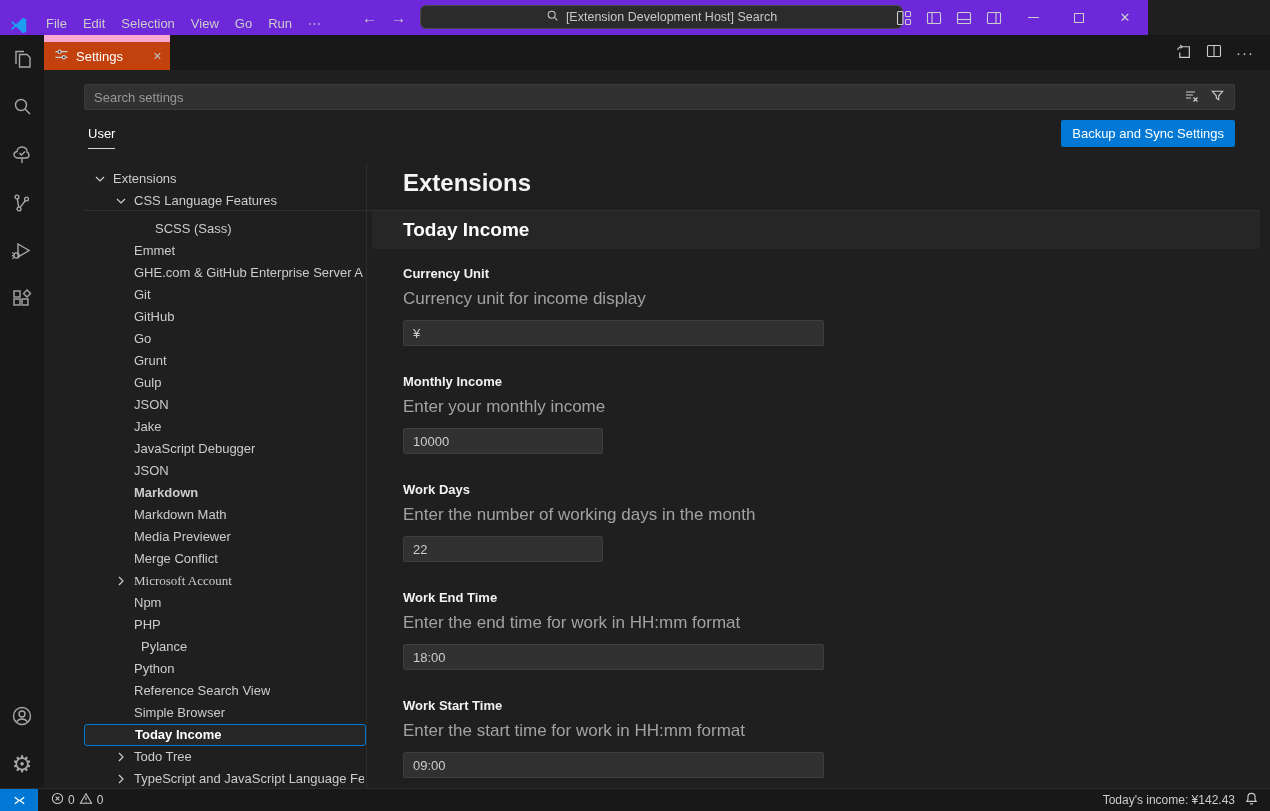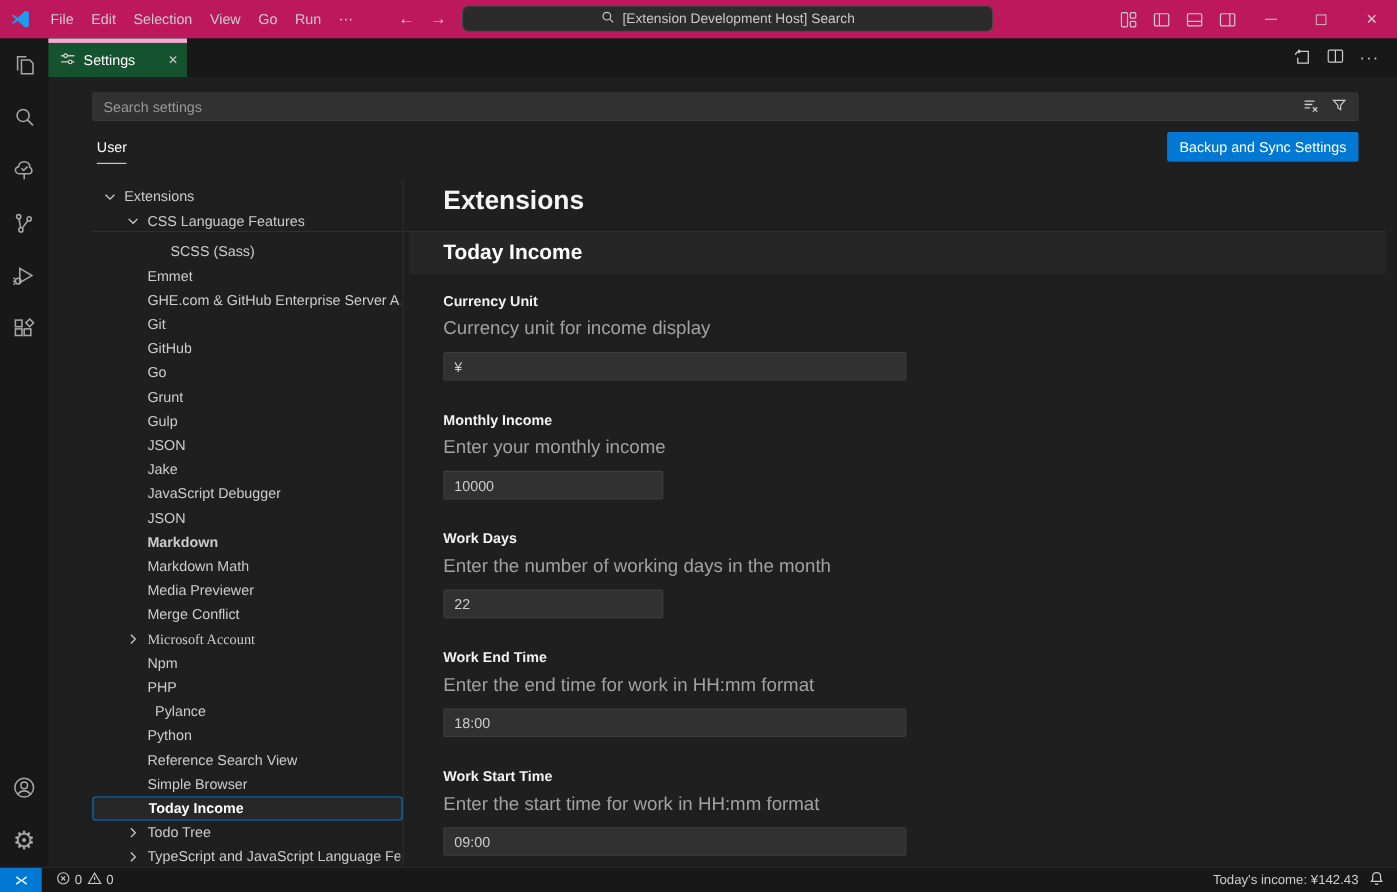--- a/index.html
+++ b/index.html
@@ -1,39 +1,39 @@
 <!DOCTYPE html>
 <html><head>
 <meta charset="utf-8">
 <style>
   *{margin:0;padding:0;box-sizing:border-box}
   html,body{background:#1f1f1f}
   body{font-family:"Liberation Sans",sans-serif;color:#cccccc;font-size:13px}
   #app{position:relative;width:1270px;height:811px;background:#1f1f1f;overflow:hidden}
 
   
-  #titlebar{position:absolute;left:0;top:0;width:1270px;height:35px;background:#be185d;display:flex;align-items:center}
+  #titlebar{position:absolute;left:0;top:0;width:1148px;height:35px;background:#6d28d9;display:flex;align-items:flex-end}
   .logo{margin:0 10px 0 9px;display:flex;align-items:center}
   #menubar{display:flex;align-items:center}
   .menu-item{padding:0 8px;height:22px;line-height:22px;color:#cccccc;border-radius:5px;cursor:default;white-space:nowrap}
   .nav-arrows{position:absolute;left:362px;top:0;height:35px;display:flex;align-items:center;gap:14px;color:#cccccc;font-size:15px}
   .command-center{position:absolute;left:420px;top:5px;width:483px;height:24px;background:#2b2b2b;border:1px solid #4a4a4a;border-radius:6px;display:flex;align-items:center;justify-content:center;gap:6px;color:#c8c8c8;font-size:12.5px}
   .tb-right{position:absolute;right:0;top:0;height:35px;display:flex;align-items:center}
   .tb-icon{width:28px;height:28px;display:flex;align-items:center;justify-content:center;margin-right:2px}
   .win-btn{width:46px;height:35px;display:flex;align-items:center;justify-content:center;color:#cccccc;font-size:13px}
 
   
   #activitybar{position:absolute;left:0;top:35px;width:44px;height:753px;background:#181818;display:flex;flex-direction:column;align-items:center}
   .ab-icon{width:44px;height:48px;display:flex;align-items:center;justify-content:center;color:#a7a7a7}
   .ab-spacer{flex:1}
   .gear-glyph{font-size:23px;color:#a7a7a7;line-height:1}
 
   
   #tabstrip{position:absolute;left:44px;top:35px;width:1226px;height:35px;background:#181818;display:flex;align-items:stretch}
-  .tab{width:126px;background:#14532d;border-top:4px solid #f9a8d4;display:flex;align-items:center;padding:0 8px 0 10px;gap:7px;color:#ffffff}
+  .tab{width:126px;background:#c2410c;border-top:7px solid #f9a8d4;display:flex;align-items:center;padding:0 8px 0 10px;gap:7px;color:#ffffff}
   .tab-close{margin-left:auto;color:#c5c5c5;font-size:11px}
   .editor-actions{margin-left:auto;display:flex;align-items:center;gap:14px;padding-right:16px;color:#cccccc}
   .ellipsis{font-size:15px;letter-spacing:1px;color:#cccccc}
 
   
   #editor{position:absolute;left:44px;top:70px;width:1226px;height:718px;background:#1f1f1f}
   .search-row{position:absolute;left:40px;top:14px;width:1151px;height:26px;background:#313131;border:1px solid #3a3a3a;border-radius:2px;display:flex;align-items:center;padding:0 9px;color:#989898}
   .search-icons{margin-left:auto;display:flex;align-items:center;gap:10px}
   .scope-tab{position:absolute;left:44px;top:56px;padding-bottom:7px;border-bottom:1px solid #d7d7d7;color:#ffffff}
   .backup-btn{position:absolute;right:35px;top:50px;height:27px;background:#0078d4;color:#ffffff;border:none;border-radius:2px;padding:0 11px;font-size:13px;font-family:"Liberation Sans",sans-serif;display:flex;align-items:center;cursor:pointer}

